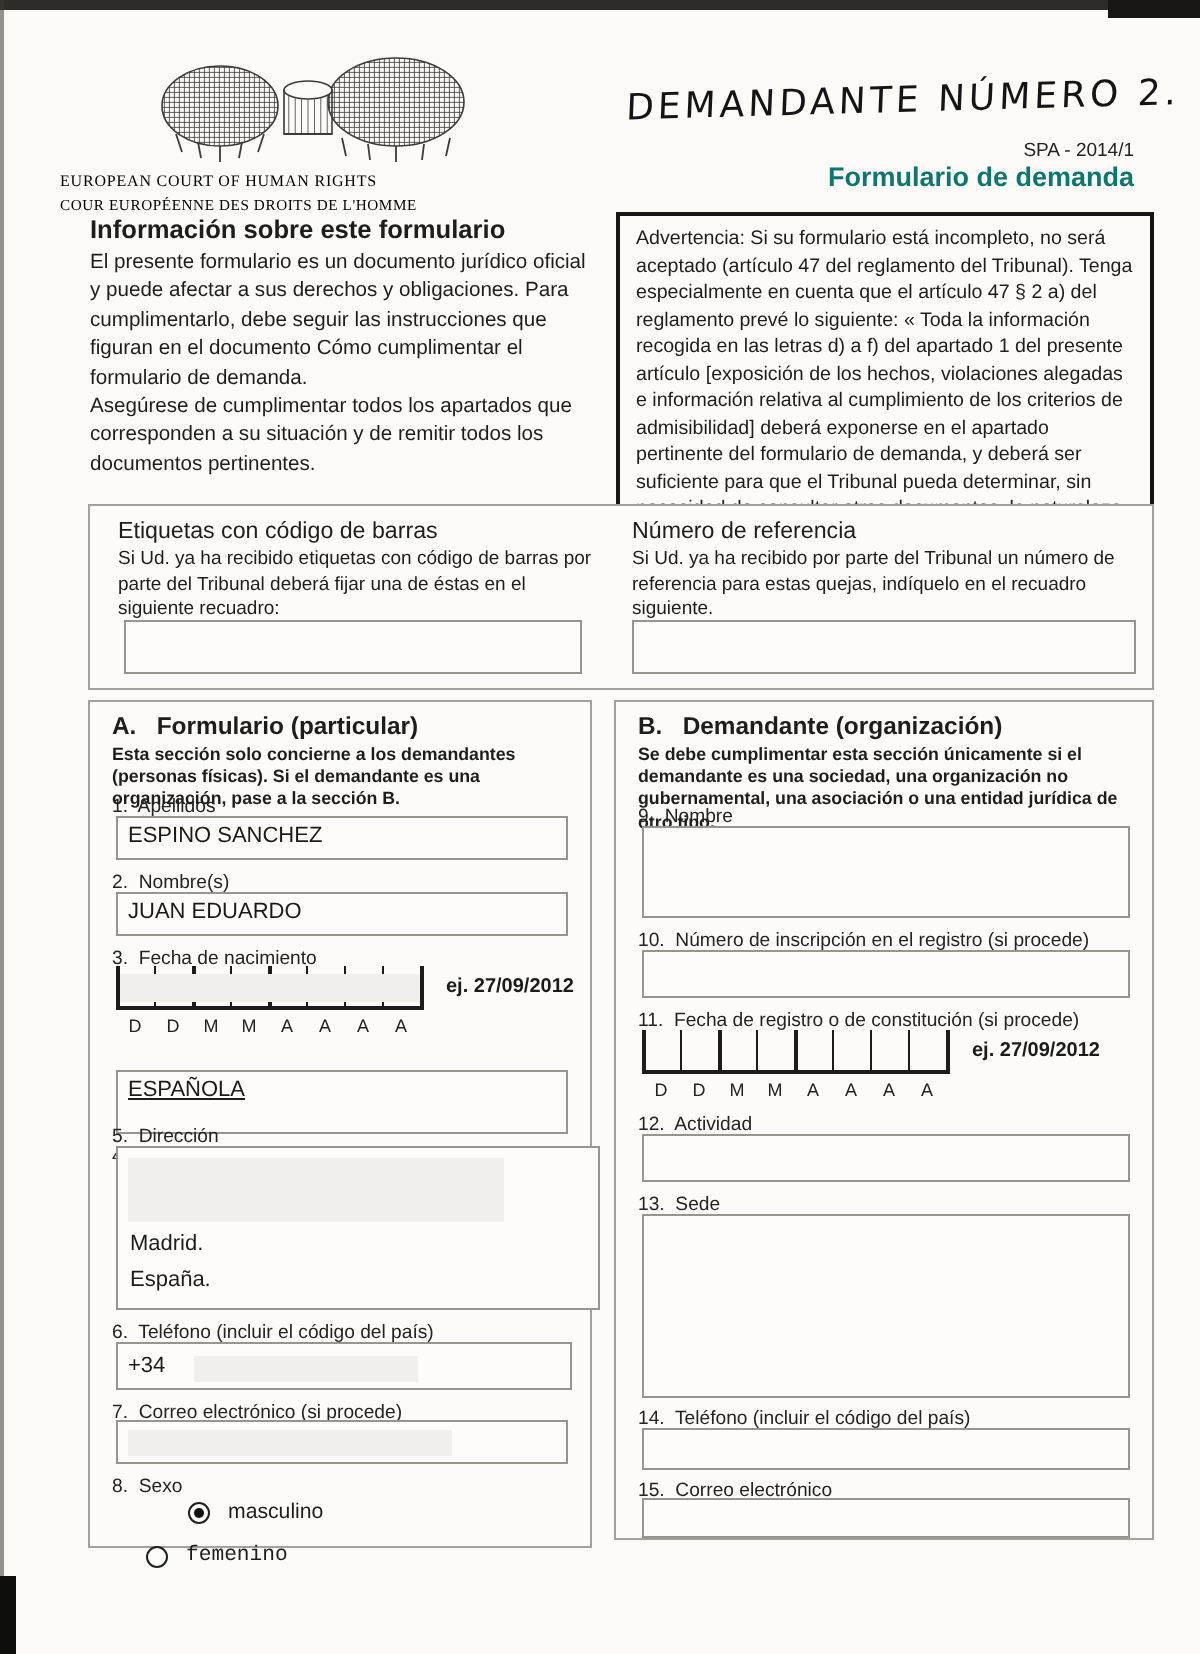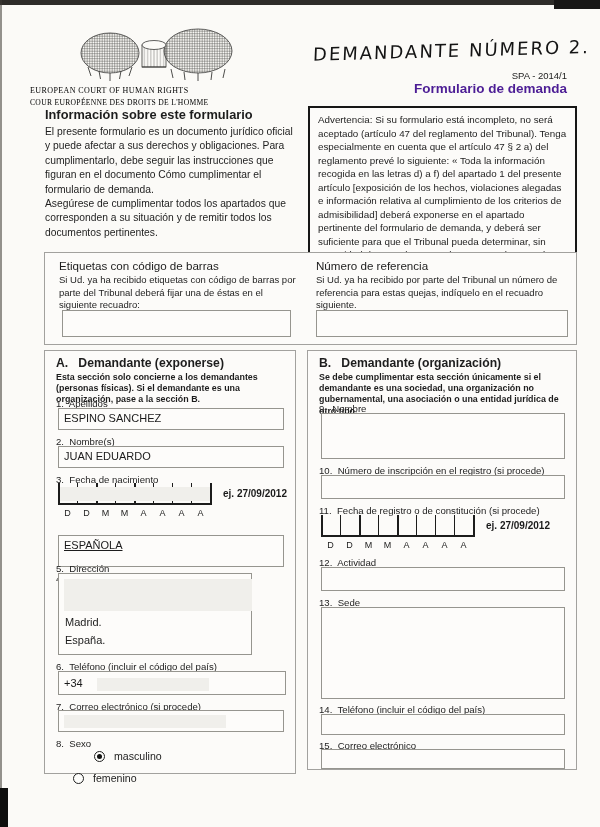--- a/index.html
+++ b/index.html
@@ -18,21 +18,21 @@
   
   .logo-captions { left:30px; top:86px; width:250px; text-align:left; font-family:"Liberation Serif", serif; color:#000000; }
   .logo-cap1 { font-size:8px; letter-spacing:.4px; }
   .logo-cap2 { font-size:7.6px; letter-spacing:.3px; margin-top:3px; }
   .handwritten {
     left:313px; top:40px; width:268px; font-family:"DejaVu Sans", sans-serif;
     font-size:18px; letter-spacing:2px; color:#141414;
     transform:rotate(-1.6deg) skewX(-4deg); white-space:nowrap;
   }
   .form-code { right:33px; top:70px; font-size:9.5px; color:#222; }
-  .form-title { right:33px; top:81px; font-size:13.5px; font-weight:bold; color:#4c1d95; }
+  .form-title { right:33px; top:81px; font-size:13.5px; font-weight:bold; color:#0f766e; }
   
   .info { left:45px; top:107px; width:255px; }
   .info-title { font-size:12.8px; font-weight:bold; margin-bottom:3px; }
   .info p { font-size:10.3px; line-height:14.4px; }
   
   .warning { left:308px; top:106px; width:269px; border:2px solid #161616; padding:5px 8px 7px 8px; background:#fcfbf9; }
   .warning p { font-size:9.8px; line-height:13.5px; }
   
   .codes { left:44px; top:252px; width:533px; height:93px; border:1px solid #a2a19e; background:#fcfbf9; }
   .codes h3 { font-size:11.6px; font-weight:normal; }
@@ -123,21 +123,21 @@
     <div class="abs" style="left:271px; top:6px; width:254px;">
       <h3>Número de referencia</h3>
       <div class="desc">Si Ud. ya ha recibido por parte del Tribunal un número de referencia para estas quejas, indíquelo en el recuadro siguiente.</div>
     </div>
     <div class="abs ibox" style="left:271px; top:57px; width:252px; height:27px;">
       <div class="fv"></div>
     </div>
   </div>
 
   <div class="abs section secA">
-    <div class="abs sec-title" style="left:11px; top:5px;">A.   Demandante (exponerse)</div>
+    <div class="abs sec-title" style="left:11px; top:5px;">A.   Formulario (particular)</div>
     <div class="abs sec-desc" style="left:11px; top:21px; width:233px;">Esta sección solo concierne a los demandantes (personas físicas). Si el demandante es una organización, pase a la sección B.</div>
 
     <div class="abs fl" style="left:11px; top:47px;">1.  Apellidos</div>
     <div class="abs ibox" style="left:13px; top:57px; width:226px; height:22px;">
       <div class="fv" style="padding-top:3px;">ESPINO SANCHEZ</div>
     </div>
 
     <div class="abs fl" style="left:11px; top:85px;">2.  Nombre(s)</div>
     <div class="abs ibox" style="left:13px; top:95px; width:226px; height:22px;">
       <div class="fv" style="padding-top:3px;">JUAN EDUARDO</div>
@@ -167,21 +167,21 @@
       <span>A</span>
       <span>A</span>
     </div>
 
     <div class="abs fl" style="left:11px; top:174px;margin-top:48px;">4.  Nacionalidad</div>
     <div class="abs ibox" style="left:13px; top:184px; width:226px; height:32px;text-decoration:underline;">
       <div class="fv" style="padding-top:3px;">ESPAÑOLA</div>
     </div>
 
     <div class="abs fl" style="left:11px; top:212px;">5.  Dirección</div>
-    <div class="abs ibox" style="left:13px; top:222px; width:194px; height:82px;">
+    <div class="abs ibox" style="left:13px; top:222px; width:242px; height:82px;">
       <div class="mask" style="left:5px; top:5px; width:188px; height:32px;"></div>
       <div class="abs" style="left:6px; top:42px; font-size:11px;">Madrid.</div>
       <div class="abs" style="left:6px; top:60px; font-size:11px;">España.</div>
     </div>
 
     <div class="abs fl" style="left:11px; top:310px;">6.  Teléfono (incluir el código del país)</div>
     <div class="abs ibox" style="left:13px; top:320px; width:228px; height:24px;">
       <div class="fv" style="padding-top:5px;">+34</div>
       <div class="mask" style="left:38px; top:6px; width:112px; height:13px;"></div>
     </div>
@@ -189,21 +189,21 @@
     <div class="abs fl" style="left:11px; top:350px;">7.  Correo electrónico (si procede)</div>
     <div class="abs ibox" style="left:13px; top:359px; width:226px; height:22px;">
       <div class="mask" style="left:5px; top:4px; width:162px; height:13px;"></div>
     </div>
 
     <div class="abs fl" style="left:11px; top:387px;">8.  Sexo</div>
     <div class="abs radio-row" style="left:28px; top:399px;margin-left:21px;">
       <div class="radio sel"></div>
       <div class="radio-label">masculino</div>
     </div>
-    <div class="abs radio-row" style="left:28px; top:405px; margin-top:16px;">
+    <div class="abs radio-row" style="left:28px; top:405px; margin-top:16px;font-family:Liberation Mono, monospace;">
       <div class="radio"></div>
       <div class="radio-label">femenino</div>
     </div>
   </div>
 
   <div class="abs section secB">
     <div class="abs sec-title" style="left:11px; top:5px;">B.   Demandante (organización)</div>
     <div class="abs sec-desc" style="left:11px; top:21px; width:250px;">Se debe cumplimentar esta sección únicamente si el demandante es una sociedad, una organización no gubernamental, una asociación o una entidad jurídica de otro tipo.</div>
 
     <div class="abs fl" style="left:11px; top:52px;">9.  Nombre</div>

